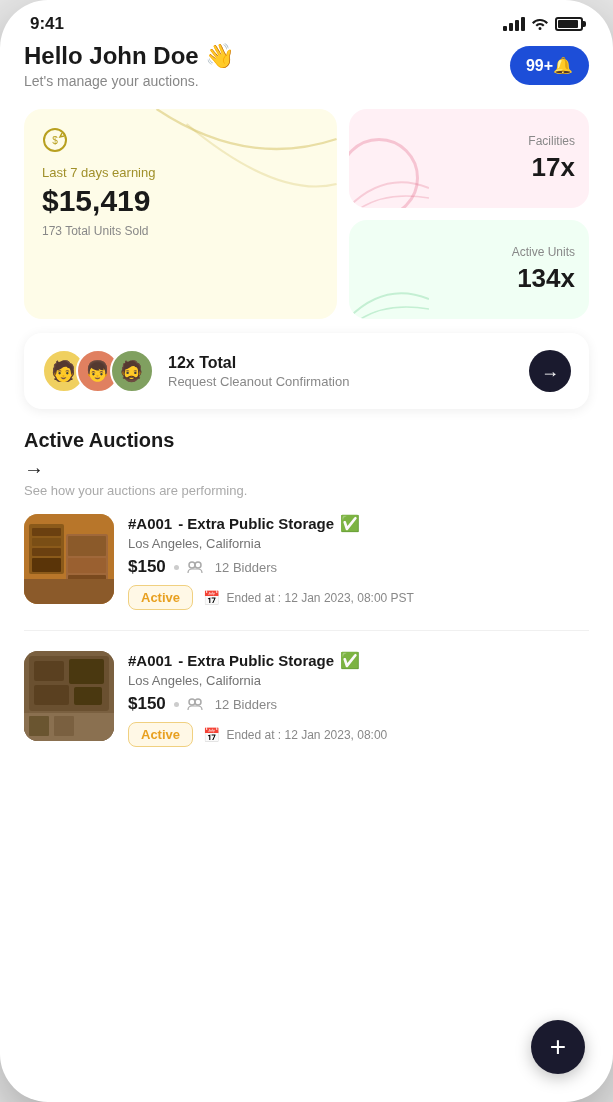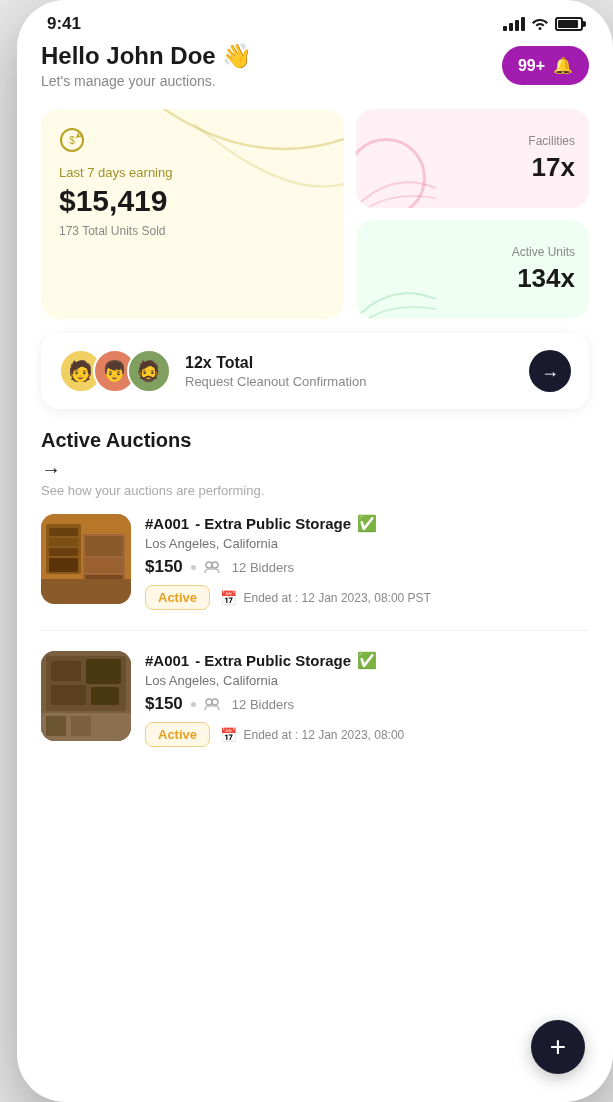--- a/index.html
+++ b/index.html
@@ -13,21 +13,20 @@
       font-family: -apple-system, BlinkMacSystemFont, 'Segoe UI', sans-serif;
     }
     .phone-frame {
       width: 613px;
       height: 1102px;
       background: #ffffff;
       border-radius: 48px;
       overflow: hidden;
       position: relative;
       box-shadow: 0 20px 60px rgba(0,0,0,0.3);
-      margin-left: 17px;
     }
     .status-bar {
       display: flex;
       justify-content: space-between;
       align-items: center;
       padding: 14px 30px 8px;
     }
     .status-time {
       font-size: 17px;
       font-weight: 700;
@@ -94,29 +93,28 @@
       font-size: 24px;
       font-weight: 700;
       color: #1a1a1a;
     }
     .greeting-sub {
       font-size: 14px;
       color: #888;
       margin-top: 3px;
     }
     .notif-badge {
-      background: #a21caf;
+      background: #1d4ed8;
       color: #fff;
       border-radius: 30px;
       padding: 10px 16px;
       font-size: 16px;
       font-weight: 700;
       display: flex;
       align-items: center;
-      gap: 8px;
       justify-content: flex-end;
     }
     .notif-bell {
       font-size: 16px;
     }
     .stats-row {
       display: grid;
       grid-template-columns: 1.3fr 1fr;
       gap: 12px;
       margin-bottom: 14px;

